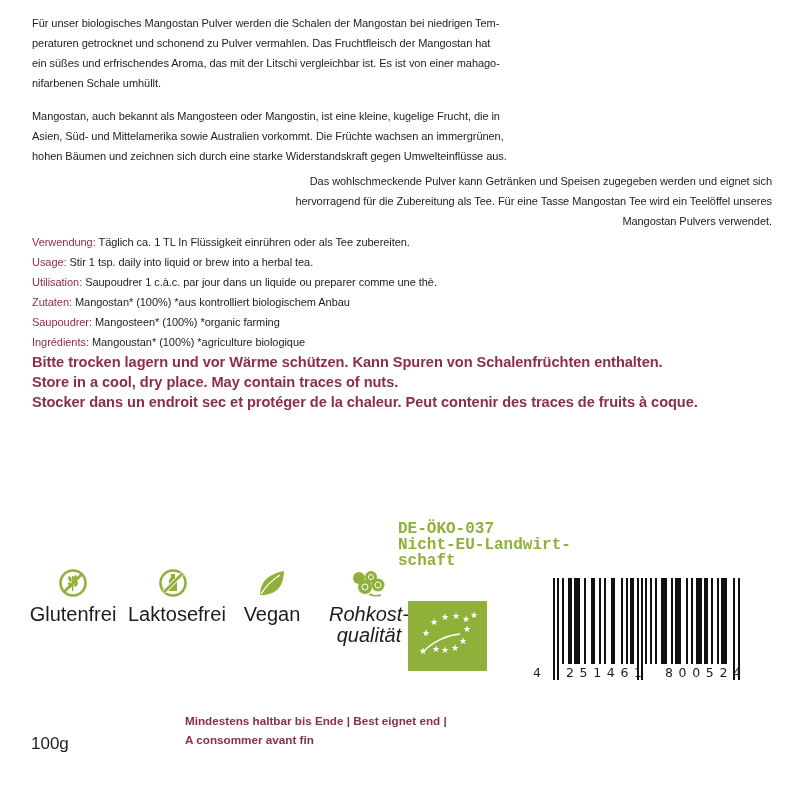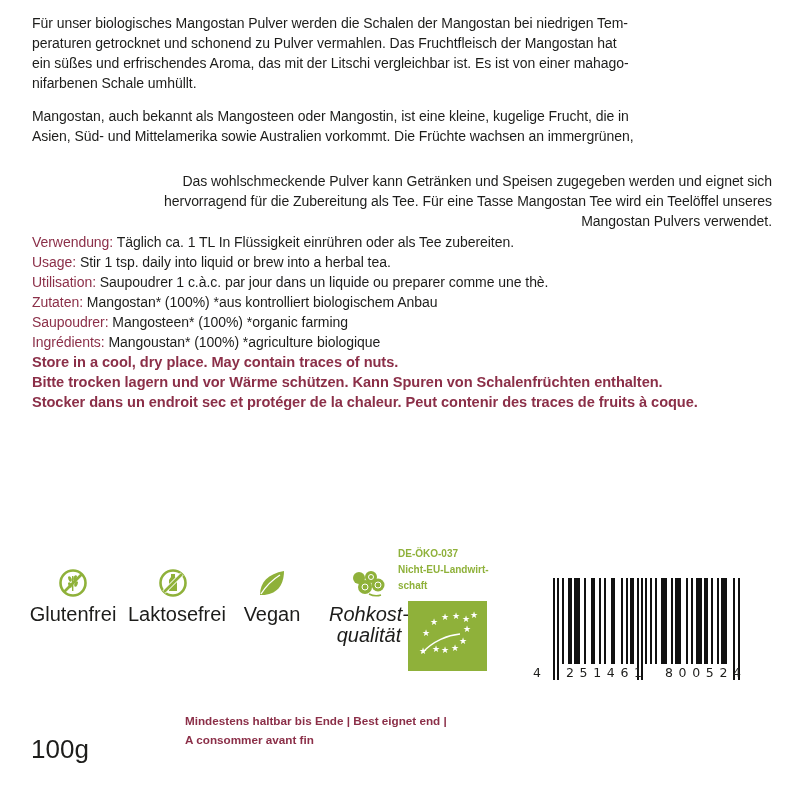--- a/index.html
+++ b/index.html
@@ -2,51 +2,52 @@
 <html><head>
 <meta charset="utf-8">
 <style>
   html, body { margin:0; padding:0; }
   body {
     width:800px; height:800px; background:#ffffff; position:relative; overflow:hidden;
     font-family:"Liberation Sans", "DejaVu Sans", sans-serif; color:#1d1d1b;
   }
   .para {
     position:absolute; left:32px; width:740px;
-    font-size:14px; line-height:20px; margin:0; letter-spacing:-0.05px;
+    font-size:11px; line-height:20px; margin:0; letter-spacing:-0.05px;
   }
   .lbl { color:#8b2f48; }
   .red { color:#8b2f48; font-weight:bold; }
   .line { white-space:nowrap; }
 
   .badge { position:absolute; text-align:center; font-size:20px; line-height:21px; color:#1d1d1b; }
   .badge svg { display:block; margin:0 auto 6px auto; }
 
-  .bio-text { position:absolute; left:398px; top:546px; font-size:10px; line-height:16px; color:#8fb13a; font-weight:bold; }
+  .bio-text { position:absolute; left:398px; top:521px; font-size:16px; line-height:16px; color:#8fb13a; font-weight:bold;font-family:Liberation Mono, monospace; }
   .bio-logo { position:absolute; left:408px; top:601px; width:79px; height:70px; background:#8fb13a; }
 
   .barcode { position:absolute; left:540px; top:578px; width:210px; height:102px; }
   .digits { position:absolute; top:665px; font-family:"DejaVu Sans", sans-serif; font-size:12.5px; color:#1d1d1b; }
 
-  .weight { position:absolute; left:31px; top:734px; font-size:26px; color:#1d1d1b; }
+  .weight { position:absolute; left:31px; top:734px; font-size:17px; color:#1d1d1b; }
   .bbd { position:absolute; left:185px; top:711px; font-size:11.7px; line-height:19px; color:#8b2f48; font-weight:bold; }
 </style>
 </head>
 <body>
 
 <div class="para" style="top:13px;">
   <div class="line">Für unser biologisches Mangostan Pulver werden die Schalen der Mangostan bei niedrigen Tem-</div>
   <div class="line">peraturen getrocknet und schonend zu Pulver vermahlen. Das Fruchtfleisch der Mangostan hat</div>
   <div class="line">ein süßes und erfrischendes Aroma, das mit der Litschi vergleichbar ist. Es ist von einer mahago-</div>
   <div class="line">nifarbenen Schale umhüllt.</div>
 </div>
 
 <div class="para" style="top:106px;">
   <div class="line">Mangostan, auch bekannt als Mangosteen oder Mangostin, ist eine kleine, kugelige Frucht, die in</div>
   <div class="line">Asien, Süd- und Mittelamerika sowie Australien vorkommt. Die Früchte wachsen an immergrünen,</div>
+  <div class="line">hohen Bäumen und zeichnen sich durch eine starke Widerstandskraft gegen Umwelteinflüsse aus.</div>
 </div>
 
 <div class="para" style="top:171px;text-align:right;">
   <div class="line">Das wohlschmeckende Pulver kann Getränken und Speisen zugegeben werden und eignet sich</div>
   <div class="line">hervorragend für die Zubereitung als Tee. Für eine Tasse Mangostan Tee wird ein Teelöffel unseres</div>
   <div class="line">Mangostan Pulvers verwendet.</div>
 </div>
 
 <div class="para" style="top:232px;">
   <div class="line"><span class="lbl">Verwendung:</span><span> Täglich ca. 1 TL In Flüssigkeit einrühren oder als Tee zubereiten.</span></div>
@@ -54,22 +55,22 @@
   <div class="line"><span class="lbl">Utilisation:</span><span> Saupoudrer 1 c.à.c. par jour dans un liquide ou preparer comme une thè.</span></div>
 </div>
 
 <div class="para" style="top:292px;">
   <div class="line"><span class="lbl">Zutaten:</span><span> Mangostan* (100%) *aus kontrolliert biologischem Anbau</span></div>
   <div class="line"><span class="lbl">Saupoudrer:</span><span> Mangosteen* (100%) *organic farming</span></div>
   <div class="line"><span class="lbl">Ingrédients:</span><span> Mangoustan* (100%) *agriculture biologique</span></div>
 </div>
 
 <div class="para red" style="top:352px; font-size:14.6px;">
+  <div class="line">Bitte trocken lagern und vor Wärme schützen. Kann Spuren von Schalenfrüchten enthalten.</div>
   <div class="line">Store in a cool, dry place. May contain traces of nuts.</div>
-  <div class="line">Bitte trocken lagern und vor Wärme schützen. Kann Spuren von Schalenfrüchten enthalten.</div>
   <div class="line">Stocker dans un endroit sec et protéger de la chaleur. Peut contenir des traces de fruits à coque.</div>
 </div>
 
 <div class="badge" style="left:28px; top:568px; width:90px;">
   <svg width="30" height="30" viewBox="0 0 30 30">
     <circle cx="15" cy="15" r="12.5" fill="none" stroke="#8fb13a" stroke-width="2.6"></circle>
     <g fill="#8fb13a">
       <ellipse cx="12" cy="11" rx="1.6" ry="3" transform="rotate(-25 12 11)"></ellipse>
       <ellipse cx="17" cy="10" rx="1.6" ry="3" transform="rotate(25 17 10)"></ellipse>
       <ellipse cx="12" cy="17" rx="1.6" ry="3" transform="rotate(-25 12 17)"></ellipse>

